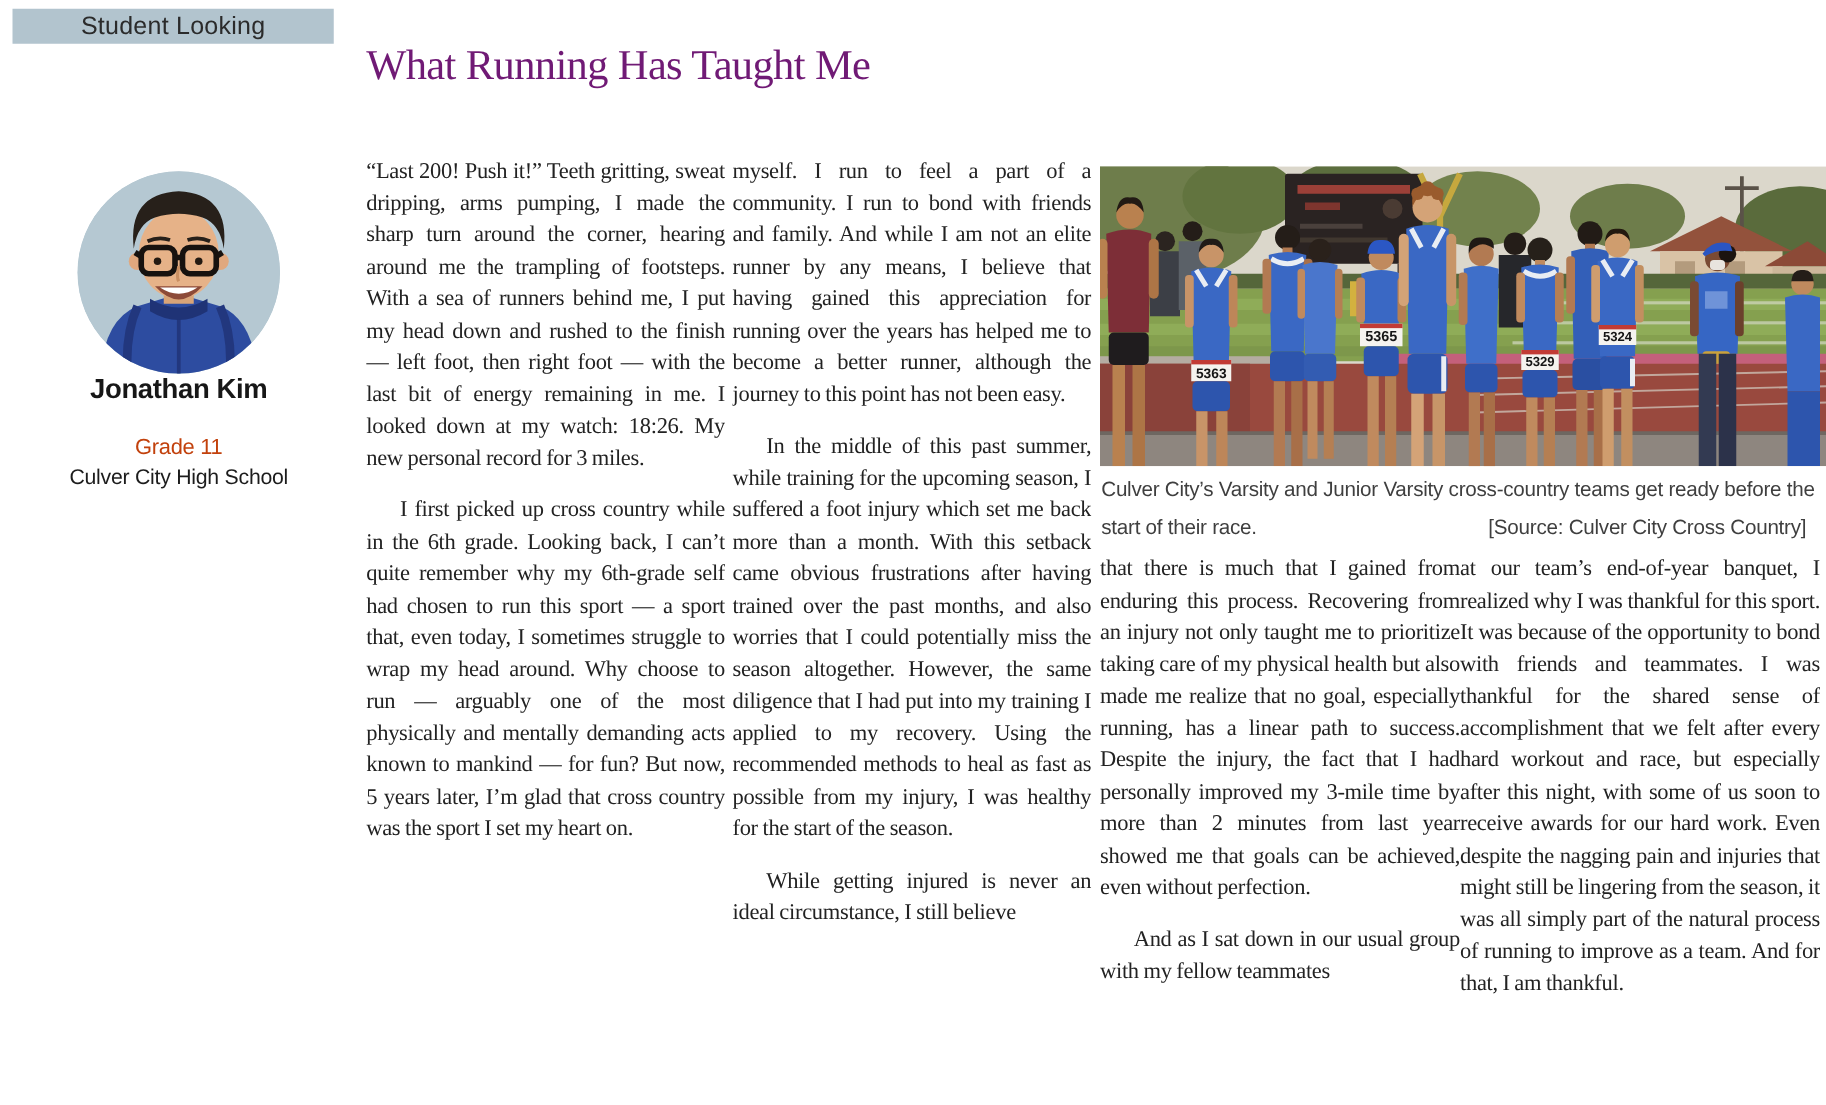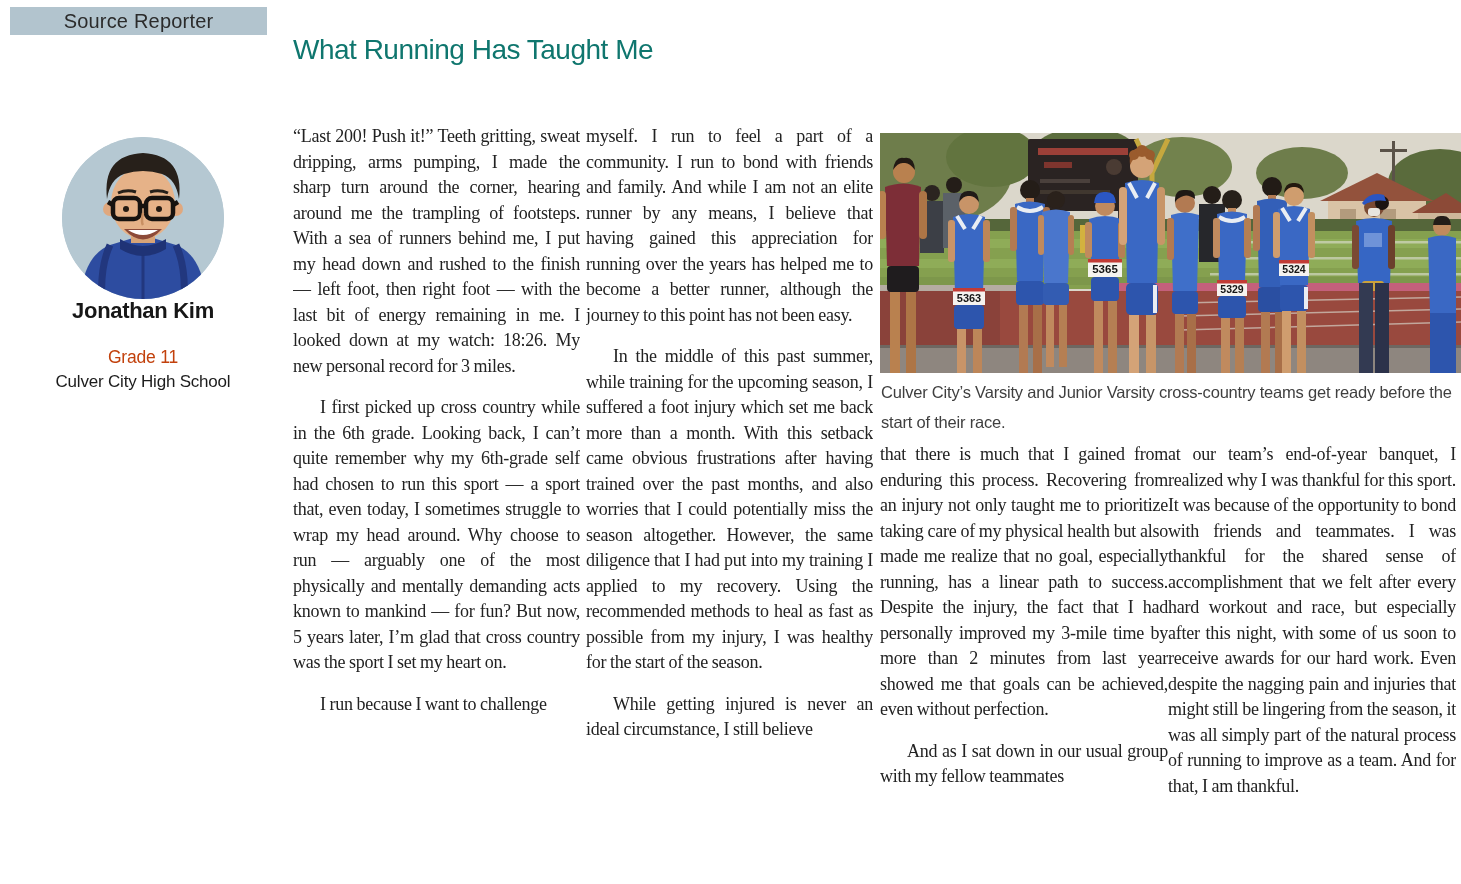--- a/index.html
+++ b/index.html
@@ -8,21 +8,21 @@
     background:#ffffff;font-family:"Liberation Sans",sans-serif;
     -webkit-font-smoothing:antialiased;
   }
   .badge{
     position:absolute;left:10px;top:7px;width:257px;height:28px;
     background:#b2c4ce;display:flex;align-items:center;justify-content:center;
     font-size:20px;color:#2b2b2b;letter-spacing:.2px;
   }
   .headline{
     position:absolute;left:293px;top:34px;width:900px;
-    font-family:Liberation Sans, sans-serif;font-size:28px;color:#0f766e;
+    font-family:Liberation Serif, serif;font-size:34px;color:#701a75;
     letter-spacing:-.5px;white-space:nowrap;
   }
   .avatar{
     position:absolute;left:62px;top:137px;width:162px;height:162px;
     border-radius:50%;overflow:hidden;background:#b5c8d2;
   }
   .author-name{
     position:absolute;left:20px;top:298px;width:246px;text-align:center;
     font-size:22px;font-weight:bold;color:#171717;letter-spacing:-.3px;
   }
@@ -51,21 +51,21 @@
   .caption{
     position:absolute;left:881px;top:377px;width:580px;min-height:60px;
     font-size:16.5px;line-height:30px;color:#3f3f3f;letter-spacing:-.2px;
   }
   .caption .src{position:absolute;right:16px;bottom:0;}
 </style>
 </head>
 <body>
 
 <div class="badge">
-  <span>Source Reporter</span>
+  <span>Student Looking</span>
 </div>
 
 <h1 class="headline" style="margin:0;font-weight:normal;">What Running Has Taught Me</h1>
 
 <div class="avatar">
   <svg width="162" height="162" viewBox="0 0 162 162">
     <circle cx="81" cy="81" r="81" fill="#b5c8d2"></circle>
     <g>
       <path d="M18 162 Q22 118 48 108 L81 98 L114 108 Q140 118 144 162 Z" fill="#2d4ca0"></path>
       <path d="M48 108 Q38 130 40 162" stroke="#22377e" stroke-width="7" fill="none"></path>
@@ -97,21 +97,20 @@
   </svg>
 </div>
 
 <div class="author-name">Jonathan Kim</div>
 <div class="author-grade">Grade 11</div>
 <div class="author-school">Culver City High School</div>
 
 <div class="col col1">
     <p>“Last 200! Push it!” Teeth gritting, sweat dripping, arms pumping, I made the sharp turn around the corner, hearing around me the trampling of footsteps. With a sea of runners behind me, I put my head down and rushed to the finish — left foot, then right foot — with the last bit of energy remaining in me. I looked down at my watch: 18:26. My new personal record for 3 miles.</p>
     <p class="indent">I first picked up cross country while in the 6th grade. Looking back, I can’t quite remember why my 6th-grade self had chosen to run this sport — a sport that, even today, I sometimes struggle to wrap my head around. Why choose to run — arguably one of the most physically and mentally demanding acts known to mankind — for fun? But now, 5 years later, I’m glad that cross country was the sport I set my heart on.</p>
-    <p class="indent">I run because I want to challenge</p>
   </div>
 <div class="col col2">
     <p>myself. I run to feel a part of a community. I run to bond with friends and family. And while I am not an elite runner by any means, I believe that having gained this appreciation for running over the years has helped me to become a better runner, although the journey to this point has not been easy.</p>
     <p class="indent">In the middle of this past summer, while training for the upcoming season, I suffered a foot injury which set me back more than a month. With this setback came obvious frustrations after having trained over the past months, and also worries that I could potentially miss the season altogether. However, the same diligence that I had put into my training I applied to my recovery. Using the recommended methods to heal as fast as possible from my injury, I was healthy for the start of the season.</p>
     <p class="indent">While getting injured is never an ideal circumstance, I still believe</p>
   </div>
 <div class="col col3">
     <p>that there is much that I gained from enduring this process. Recovering from an injury not only taught me to prioritize taking care of my physical health but also made me realize that no goal, especially running, has a linear path to success. Despite the injury, the fact that I had personally improved my 3-mile time by more than 2 minutes from last year showed me that goals can be achieved, even without perfection.</p>
     <p class="indent">And as I sat down in our usual group with my fellow teammates</p>
   </div>
@@ -341,13 +340,14 @@
       <circle cx="0" cy="9" r="9" fill="#c08a5e"></circle>
       <path d="M-9 7 Q-8 -3 0 -2 Q8 -3 9 7 Z" fill="#241d18"></path>
       <path d="M-14 20 Q0 15 14 20 L14 95 H-12 Z" fill="#3a68c4"></path>
       <rect x="-12" y="95" width="26" height="60" fill="#2d55ad"></rect>
     </g>
   </svg>
 </div>
 
 <div class="caption">
   <span>Culver City’s Varsity and Junior Varsity cross-country teams get ready before the start of their race.</span>
+  <span class="src">[Source: Culver City Cross Country]</span>
 </div>
 
 </body></html>

